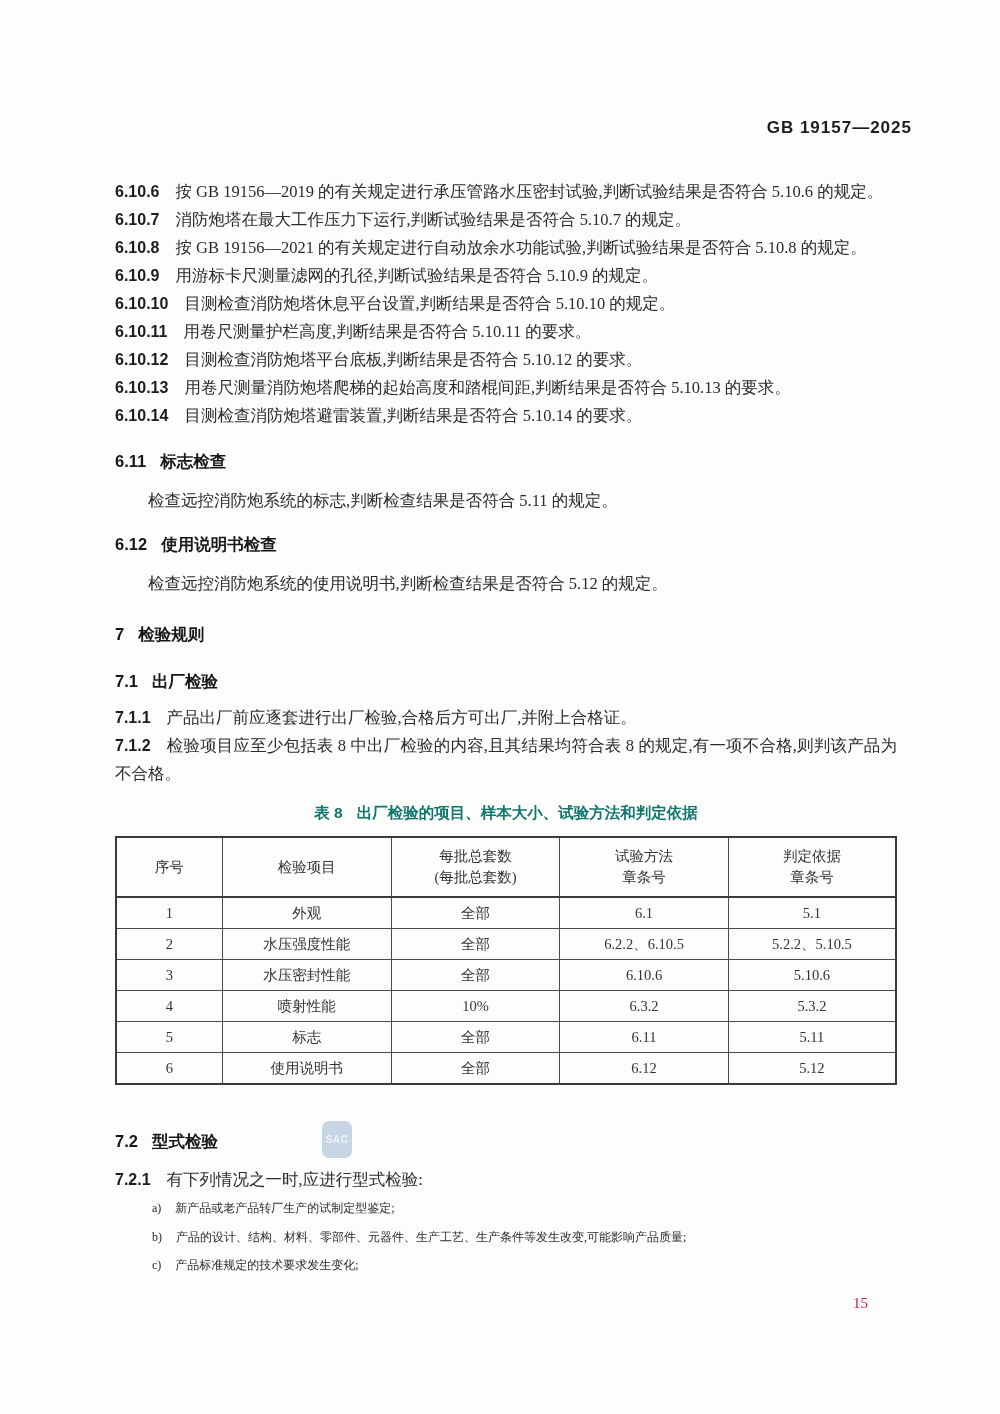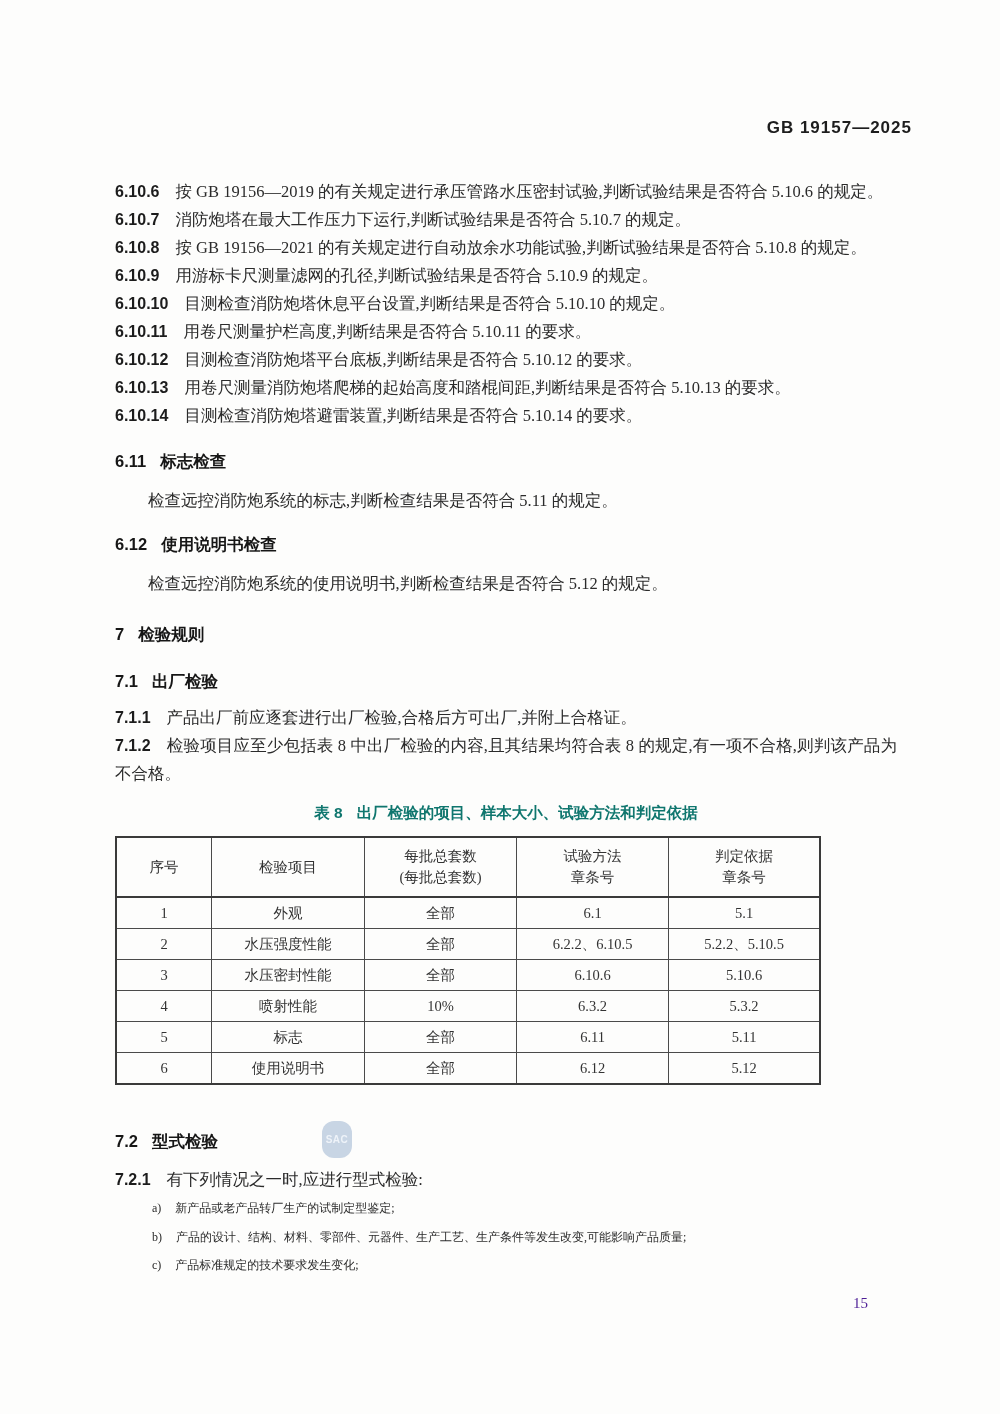--- a/index.html
+++ b/index.html
@@ -43,21 +43,21 @@
   .h-7{margin-top:25px;}
   .h-71{margin-top:25px;}
   .p-711{margin-top:12px;}
   .caption{
     margin-top:14px;text-align:center;
     font-family:"Liberation Sans", sans-serif;
     font-weight:bold;font-size:15.5px;line-height:22px;color:#0f766e;
   }
   .caption .cap-label{margin-right:14px;}
   table{
-    margin-top:12px;width:706px;table-layout:fixed;
+    margin-top:12px;width:782px;table-layout:fixed;
     border-collapse:collapse;
   }
   th,td{
     border:1px solid #4a4a4a;
     text-align:center;vertical-align:middle;
     font-size:14.5px;color:#333;font-weight:normal;
     padding:0;
   }
   table{border:2px solid #3a3a3a;}
   thead th{height:58px;border-bottom:2px solid #3a3a3a;}
@@ -70,25 +70,25 @@
   .col-basis{width:21.5%;}
   .h-72{margin-top:45px;}
   .p-721{margin-top:14px;}
   .list-item{
     font-size:12px;line-height:28.5px;text-align:justify;
     padding-left:37px;color:#2b2b2b;
   }
   .list-item .li-label{margin-right:14px;}
   .page-number{
     position:absolute;top:1295px;right:132px;
-    font-size:15px;color:#4c1d95;
+    font-size:15px;color:#be185d;
   }
   .watermark{
     position:absolute;left:322px;top:1121px;
-    width:30px;height:37px;border-radius:12px;
+    width:30px;height:37px;border-radius:7px;
     background:#c6d3e3;color:#eef3f9;
     font-family:"Liberation Sans", sans-serif;
     font-weight:bold;font-size:10px;letter-spacing:.5px;
     display:flex;align-items:center;justify-content:center;
     opacity:.95;
   }
 </style>
 </head>
 <body>
 

